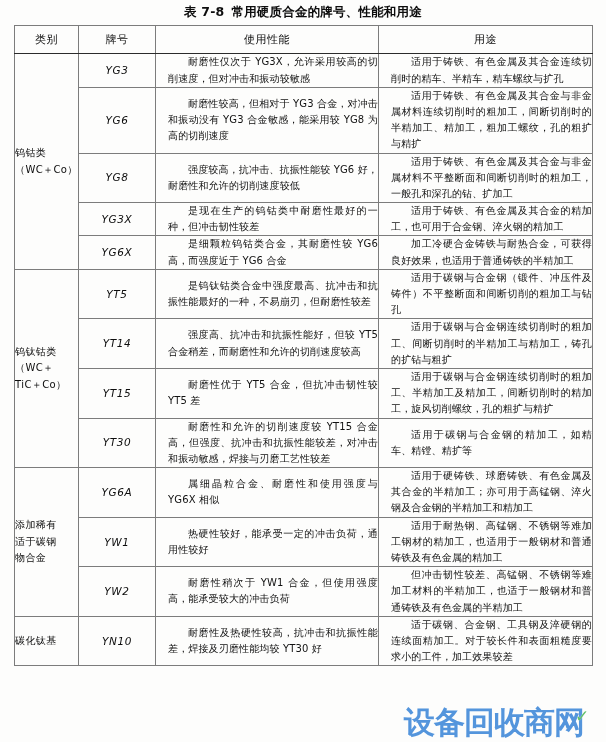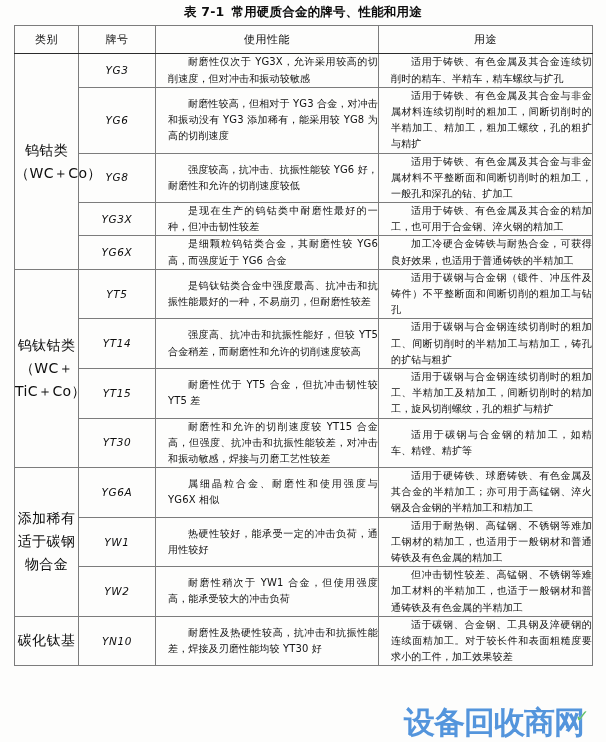--- a/index.html
+++ b/index.html
@@ -76,22 +76,21 @@
   .hdr-txt {
     display: block;
     font-size: 11px;
     font-weight: normal;
     padding: 5px 2px 5px;
     letter-spacing: 0.5px;
     color: #0d0d0d;
   }
 
   .cat-cell {
-    text-align: center;
-    font-size: 14px;
+    font-size: 10px;
     line-height: 1.65;
     letter-spacing: 0.4px;
     padding: 4px 2px;
     color: #0d0d0d;
   }
   .cat-cell .catline { display: block; white-space: nowrap; }
 
   .grade-cell {
     text-align: center;
     font-size: 10.5px;
@@ -152,21 +151,21 @@
   .ghost.g1 { left: 212px; top: 236px; }
   .ghost.g2 { left: 168px; top: 592px; }
   .ghost.g3 { left: 198px; top: 616px; }
 </style>
 </head>
 <body>
 
 <div id="page">
 
   <div class="table-caption">
-    <span class="cap-num">表 7-1</span><span>常用硬质合金的牌号、性能和用途</span>
+    <span class="cap-num">表 7-8</span><span>常用硬质合金的牌号、性能和用途</span>
   </div>
 
   <div class="table-wrap">
     <table class="spec">
       <colgroup>
         <col class="c-cat">
           <col class="c-grade">
           <col class="c-perf">
           <col class="c-use">
       </colgroup>
@@ -196,21 +195,21 @@
             <td class="text-cell perf">
               <span class="para">耐磨性仅次于 YG3X，允许采用较高的切削速度，但对冲击和振动较敏感</span>
             </td>
             <td class="text-cell use">
               <span class="para">适用于铸铁、有色金属及其合金连续切削时的精车、半精车，精车螺纹与扩孔</span>
             </td>
           </tr>
           <tr>
             <td class="grade-cell">YG6</td>
             <td class="text-cell perf">
-              <span class="para">耐磨性较高，但相对于 YG3 合金，对冲击和振动没有 YG3 添加稀有，能采用较 YG8 为高的切削速度</span>
+              <span class="para">耐磨性较高，但相对于 YG3 合金，对冲击和振动没有 YG3 合金敏感，能采用较 YG8 为高的切削速度</span>
             </td>
             <td class="text-cell use">
               <span class="para">适用于铸铁、有色金属及其合金与非金属材料连续切削时的粗加工，间断切削时的半精加工、精加工，粗加工螺纹，孔的粗扩与精扩</span>
             </td>
           </tr>
           <tr>
             <td class="grade-cell">YG8</td>
             <td class="text-cell perf">
               <span class="para">强度较高，抗冲击、抗振性能较 YG6 好，耐磨性和允许的切削速度较低</span>
             </td>

